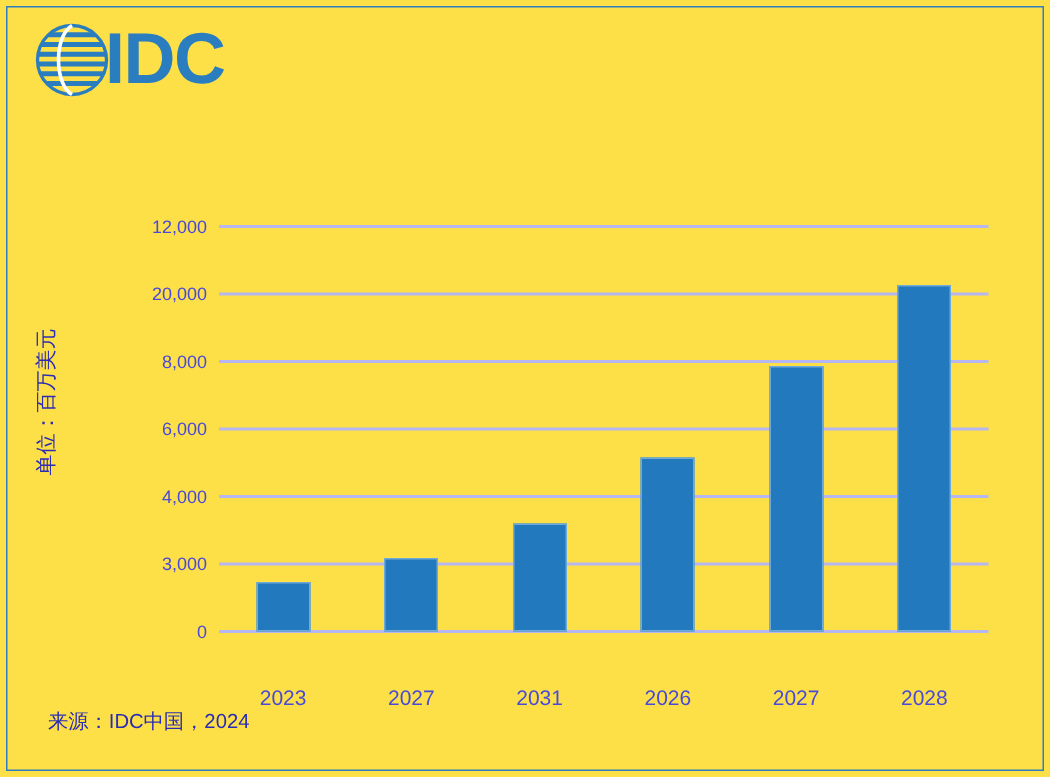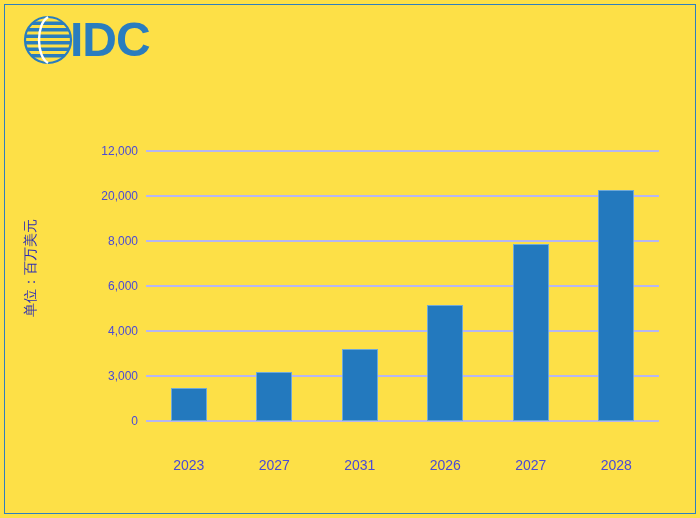--- a/index.html
+++ b/index.html
@@ -227,14 +227,15 @@
 
   <div id="x-axis-labels">
       <div class="xtick-label" style="left: 42.75px;">2023</div>
       <div class="xtick-label" style="left: 128.25px;">2027</div>
       <div class="xtick-label" style="left: 213.75px;">2031</div>
       <div class="xtick-label" style="left: 299.25px;">2026</div>
       <div class="xtick-label" style="left: 384.75px;">2027</div>
       <div class="xtick-label" style="left: 470.25px;">2028</div>
     </div>
 
+  <div id="source-note">来源：IDC中国，2024</div>
 
 </div>
 
 </body></html>

